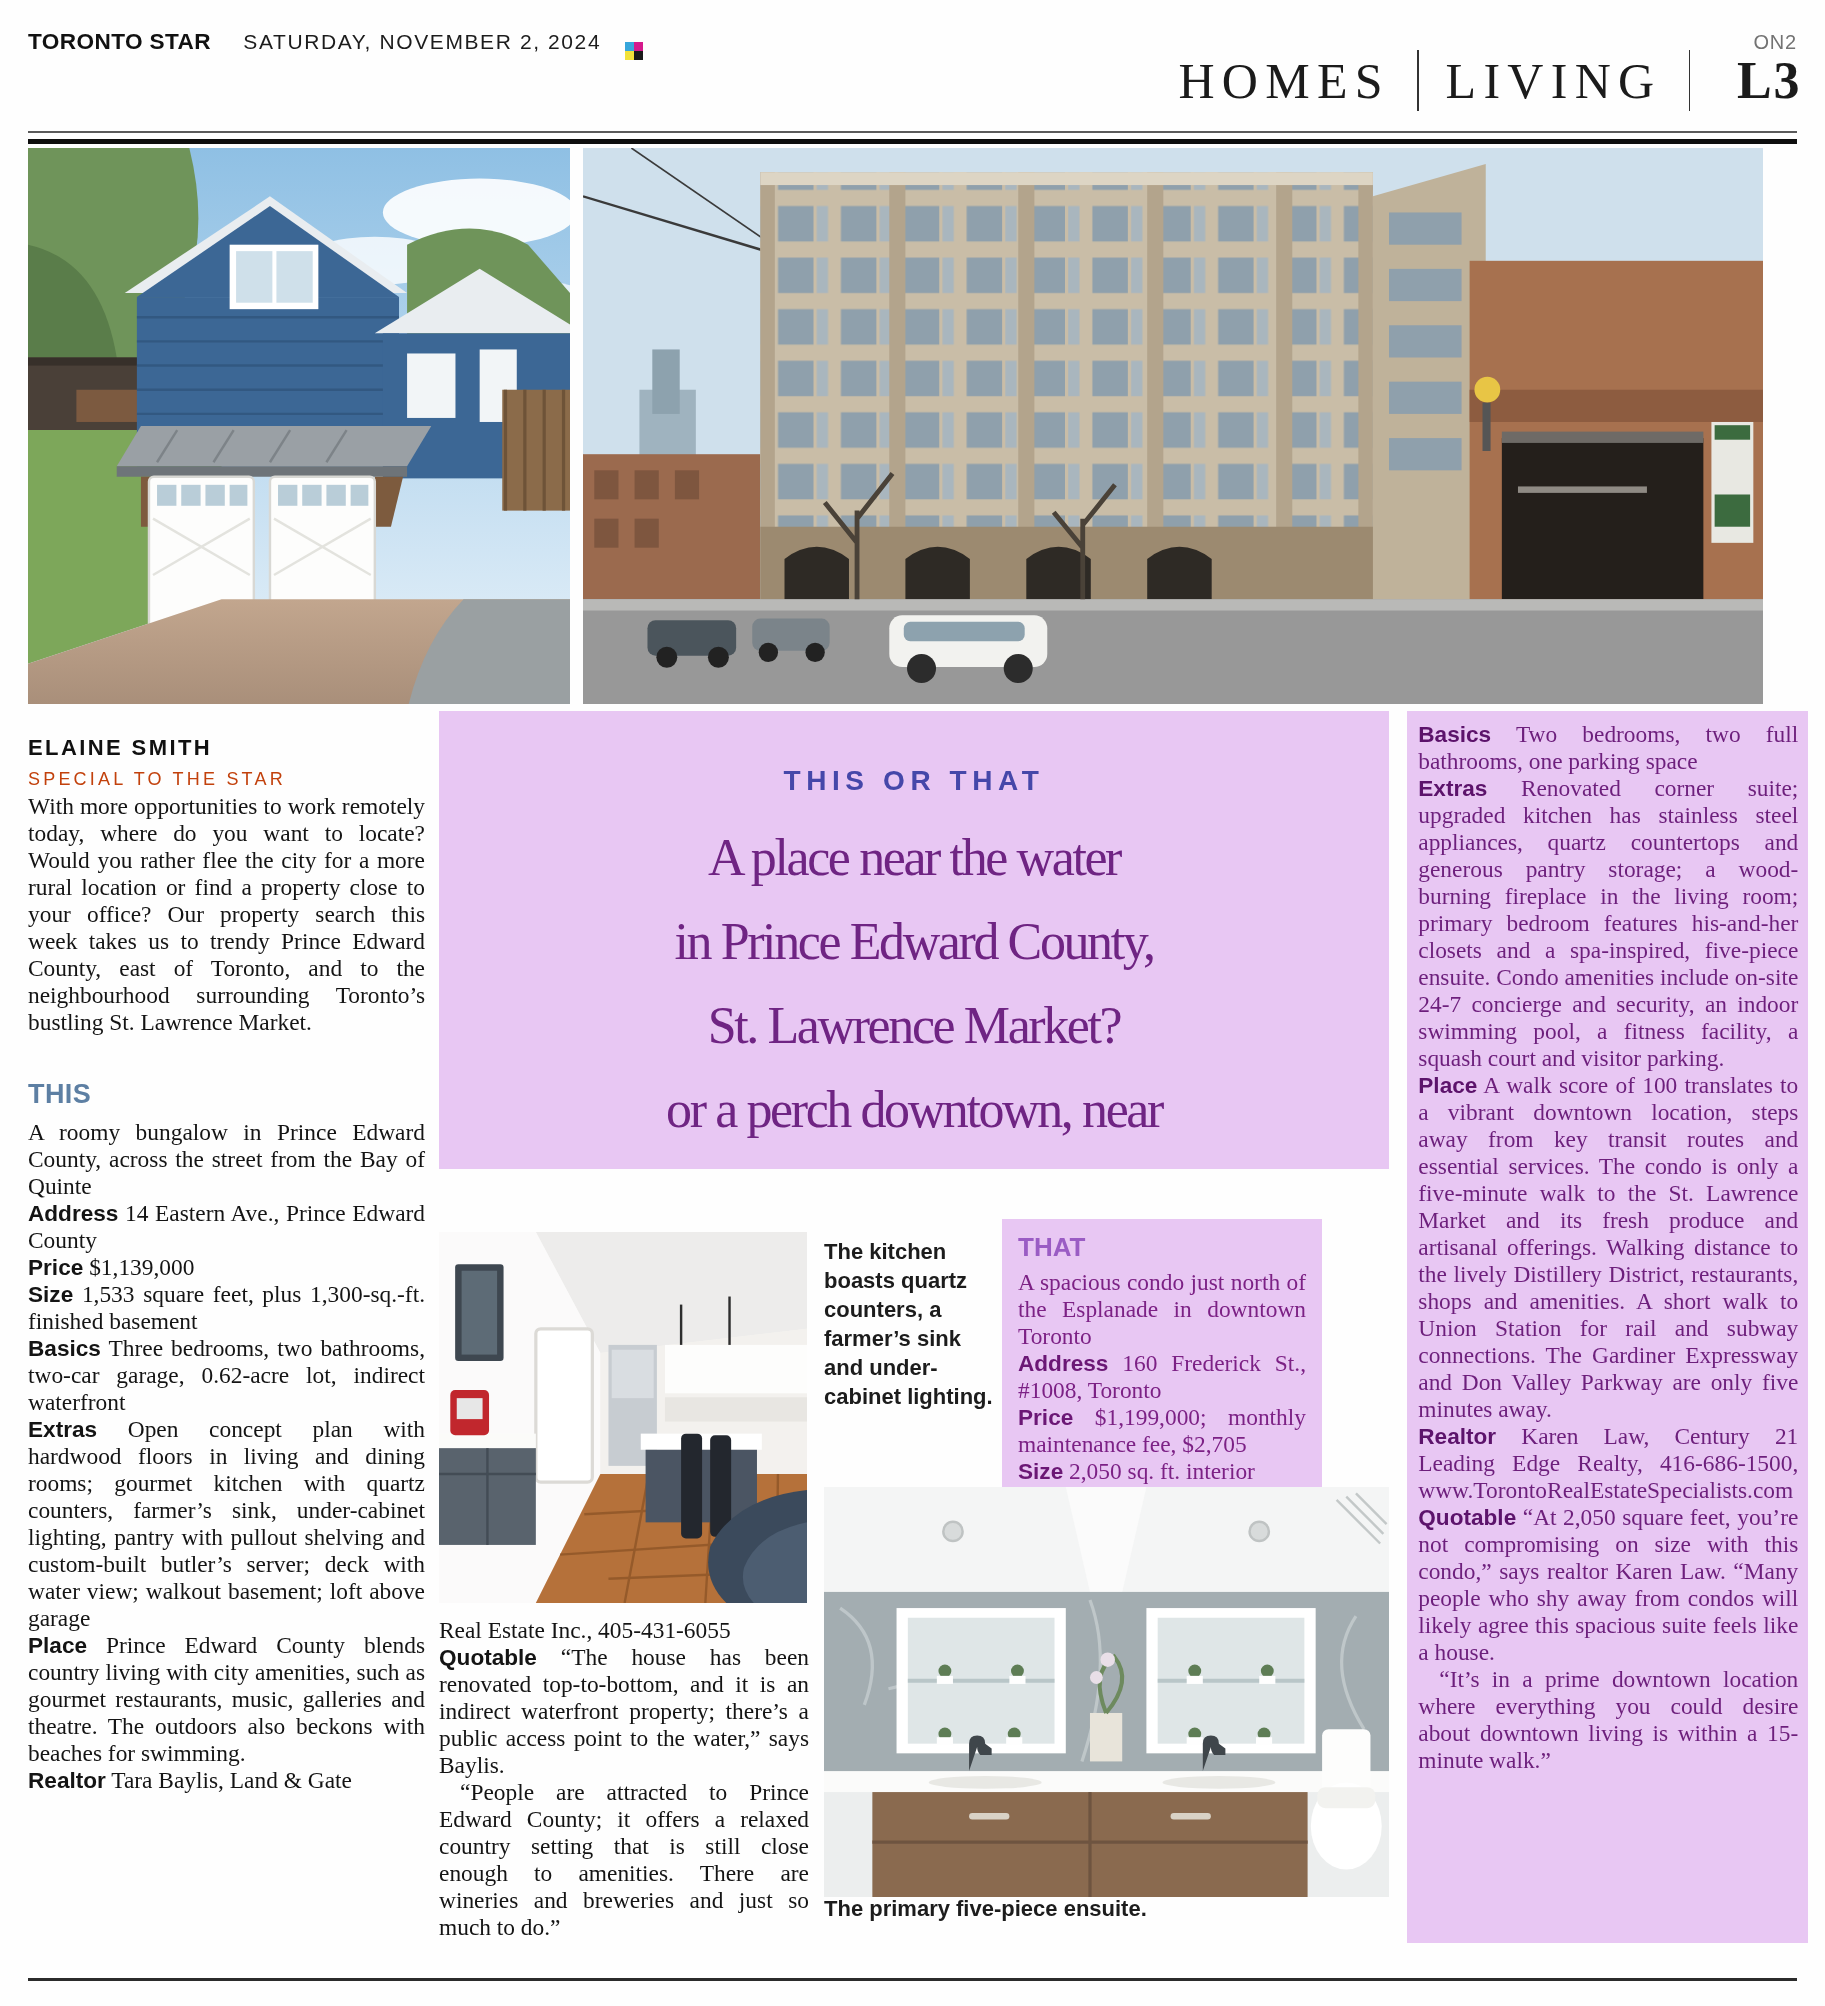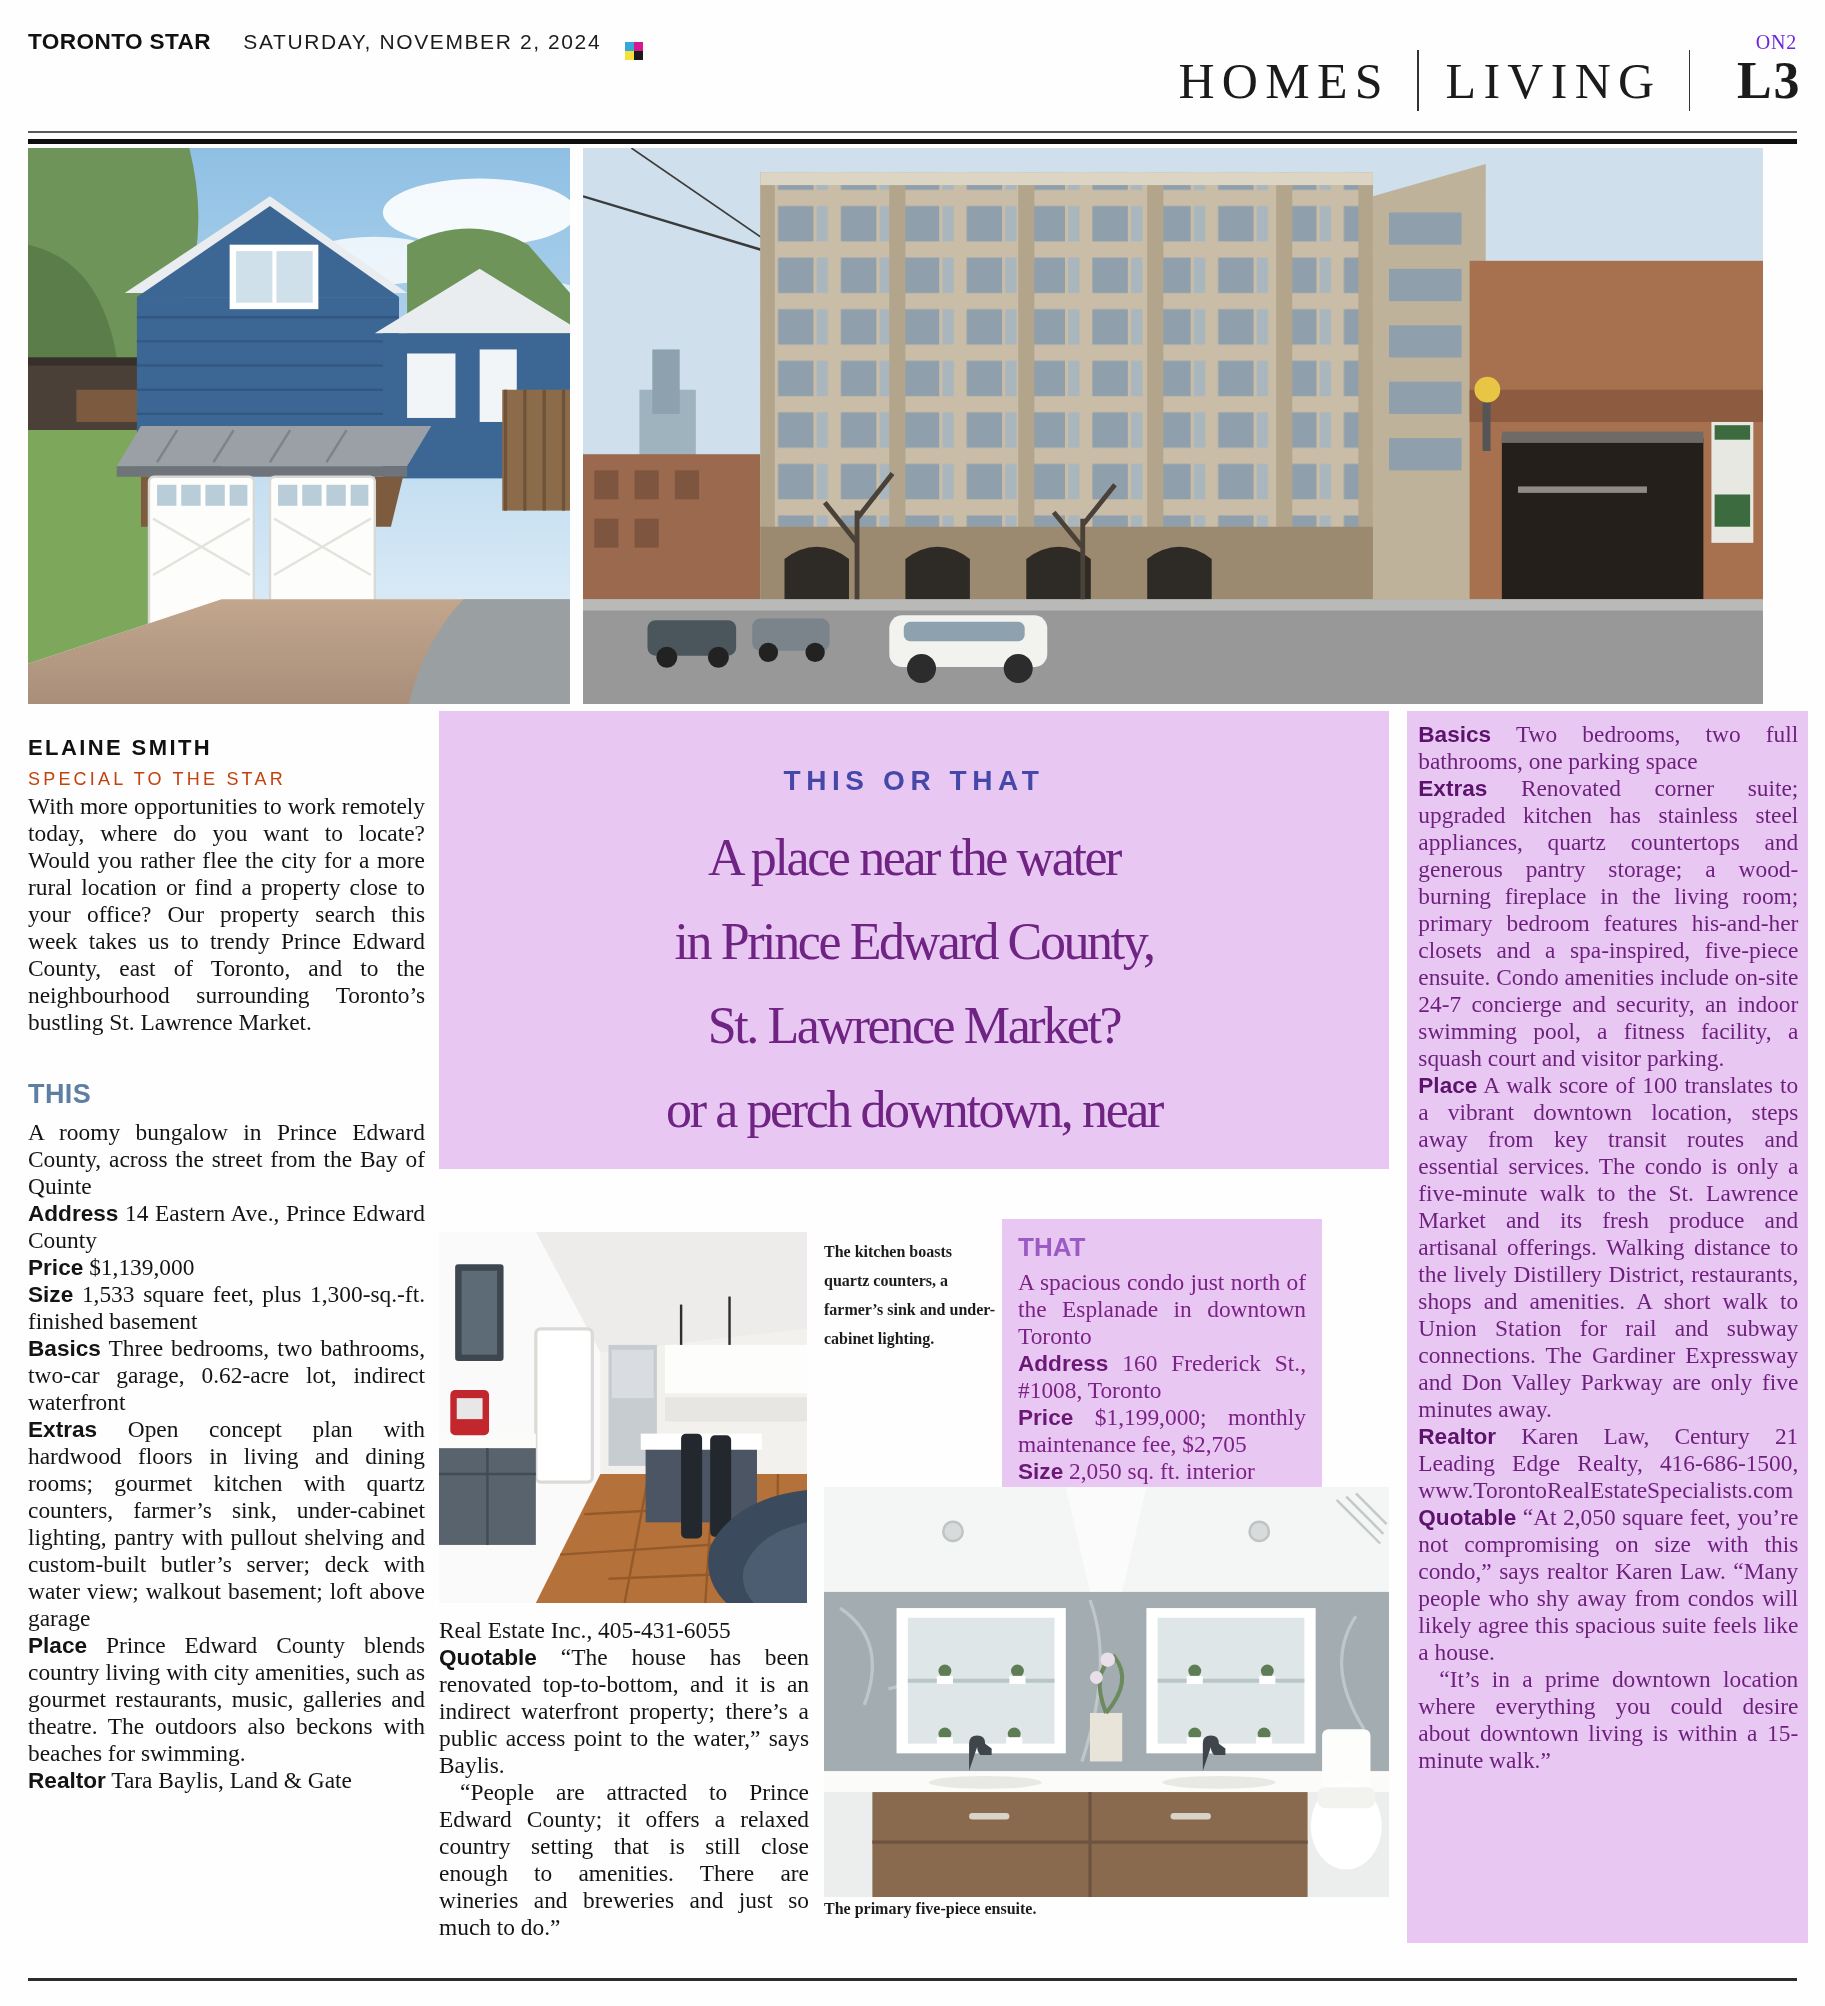--- a/index.html
+++ b/index.html
@@ -13,21 +13,21 @@
   }
   .sans { font-family:"Liberation Sans","DejaVu Sans",sans-serif; }
 
   
   .masthead-row { position:absolute; left:28px; top:29px; right:28px; height:27px; }
   .brand { font-family:"Liberation Sans",sans-serif; font-weight:800; font-size:22.6px; letter-spacing:0.4px; color:#111; display:inline-block; }
   .date  { font-family:"Liberation Sans",sans-serif; font-size:21px; letter-spacing:1.6px; color:#1c1c1c; display:inline-block; margin-left:29px; }
   .colormark { display:inline-grid; grid-template-columns:9px 9px; grid-template-rows:9px 9px; vertical-align:-1.6px; margin-left:21px; }
   .colormark i { display:block; }
   .cm-c{background:#37a6db;} .cm-m{background:#d5198c;} .cm-y{background:#f2e23a;} .cm-k{background:#1a1a1a;}
-  .pagecode { position:absolute; right:0; top:1.6px; font-family:Liberation Serif, serif; font-size:20px; letter-spacing:0.8px; color:#6d28d9; }
+  .pagecode { position:absolute; right:0; top:1.6px; font-family:Liberation Sans, sans-serif; font-size:20px; letter-spacing:0.8px; color:#737373; }
 
   .section-head { position:absolute; top:50px; right:24px; display:flex; align-items:center; color:#1b1b1b; }
   .section-word { font-size:50px; letter-spacing:7.3px; line-height:56px; }
   .section-div { width:1.6px; height:61px; background:#333; margin:0 27px; }
   .section-page { font-size:52px; font-weight:700; letter-spacing:1.6px;margin-left:20px; }
 
   .rule-thin  { position:absolute; left:28px; right:28px; top:131px; height:1.6px; background:#5a5a5a; }
   .rule-thick { position:absolute; left:28px; right:28px; top:139px; height:4.8px; background:#0e0e0e; }
   .rule-bottom{ position:absolute; left:28px; right:28px; top:1978px; height:3.2px; background:#2b2b2b; }
 
@@ -64,21 +64,21 @@
   .that-head { font-family:"Liberation Sans",sans-serif; font-weight:800; font-size:26px; color:#9a5cc4; margin-bottom:6.4px; }
   .that-box p { font-size:23.4px; line-height:27px; text-align:justify; color:#7c2185; margin:0; }
   .that-box .lbl { color:#6b1775; }
 
   
   .col-right { position:absolute; left:1407px; top:711px; width:401px; min-height:1232px; background:#e8c7f3; padding:9.7px 9.7px 16px 11.3px; }
   .col-right p { font-size:23.4px; line-height:27px; text-align:justify; color:#6d1f7c; margin:0; }
   .col-right .lbl { color:#5c136b; }
 
   
-  .caption { font-family:Liberation Serif, serif; font-weight:700; font-size:16px; line-height:29px; color:#1c1c1c; }
+  .caption { font-family:Liberation Sans, sans-serif; font-weight:700; font-size:22px; line-height:29px; color:#1c1c1c; }
   .kitchen-caption { position:absolute; left:824px; top:1237px; width:174px; }
   .bath-caption    { position:absolute; left:824px; top:1894px; width:564px; }
 </style>
 </head>
 <body>
 
 <div class="masthead-row">
   <span class="brand">TORONTO STAR</span>
   <span class="date">SATURDAY, NOVEMBER 2, 2024</span>
   <span class="colormark">

